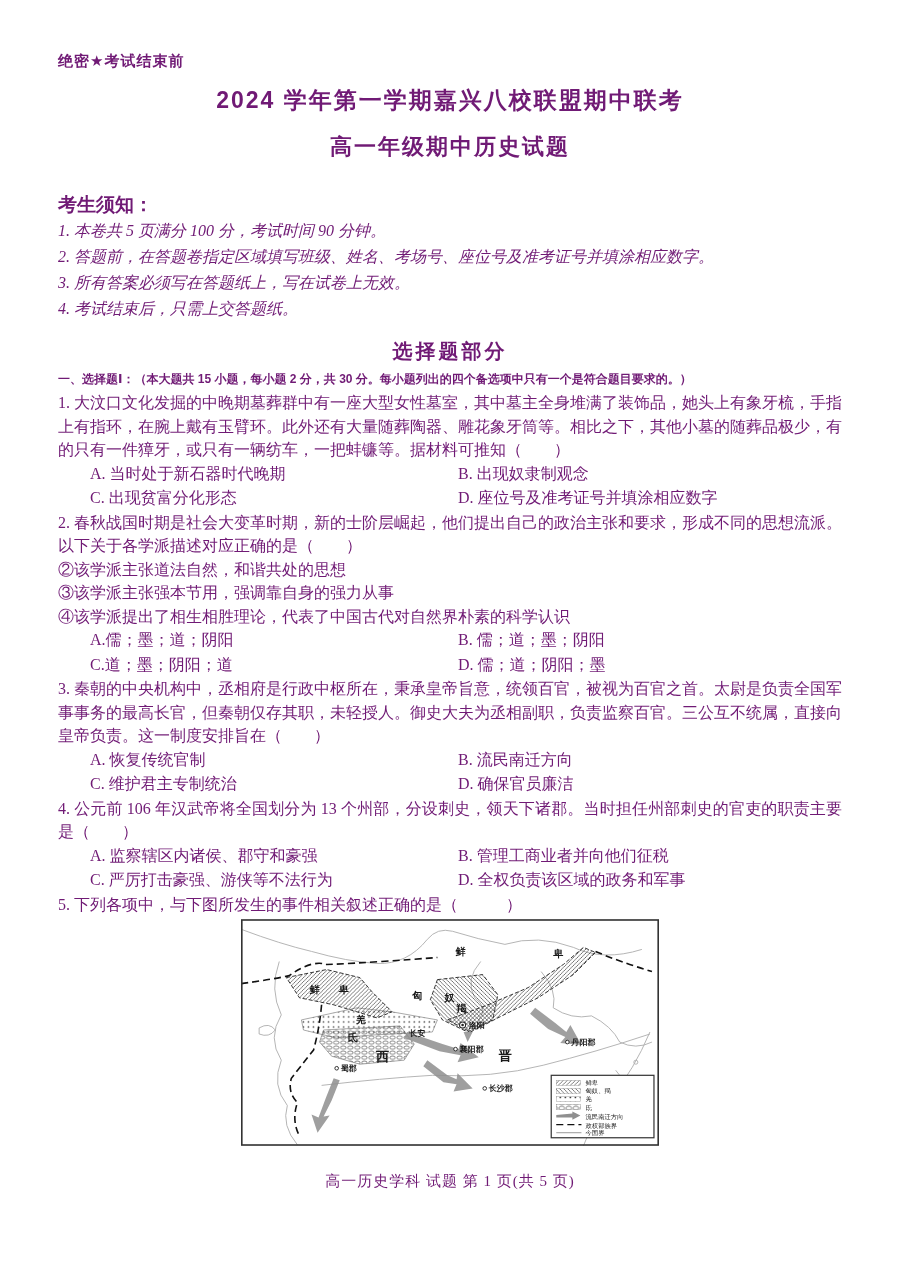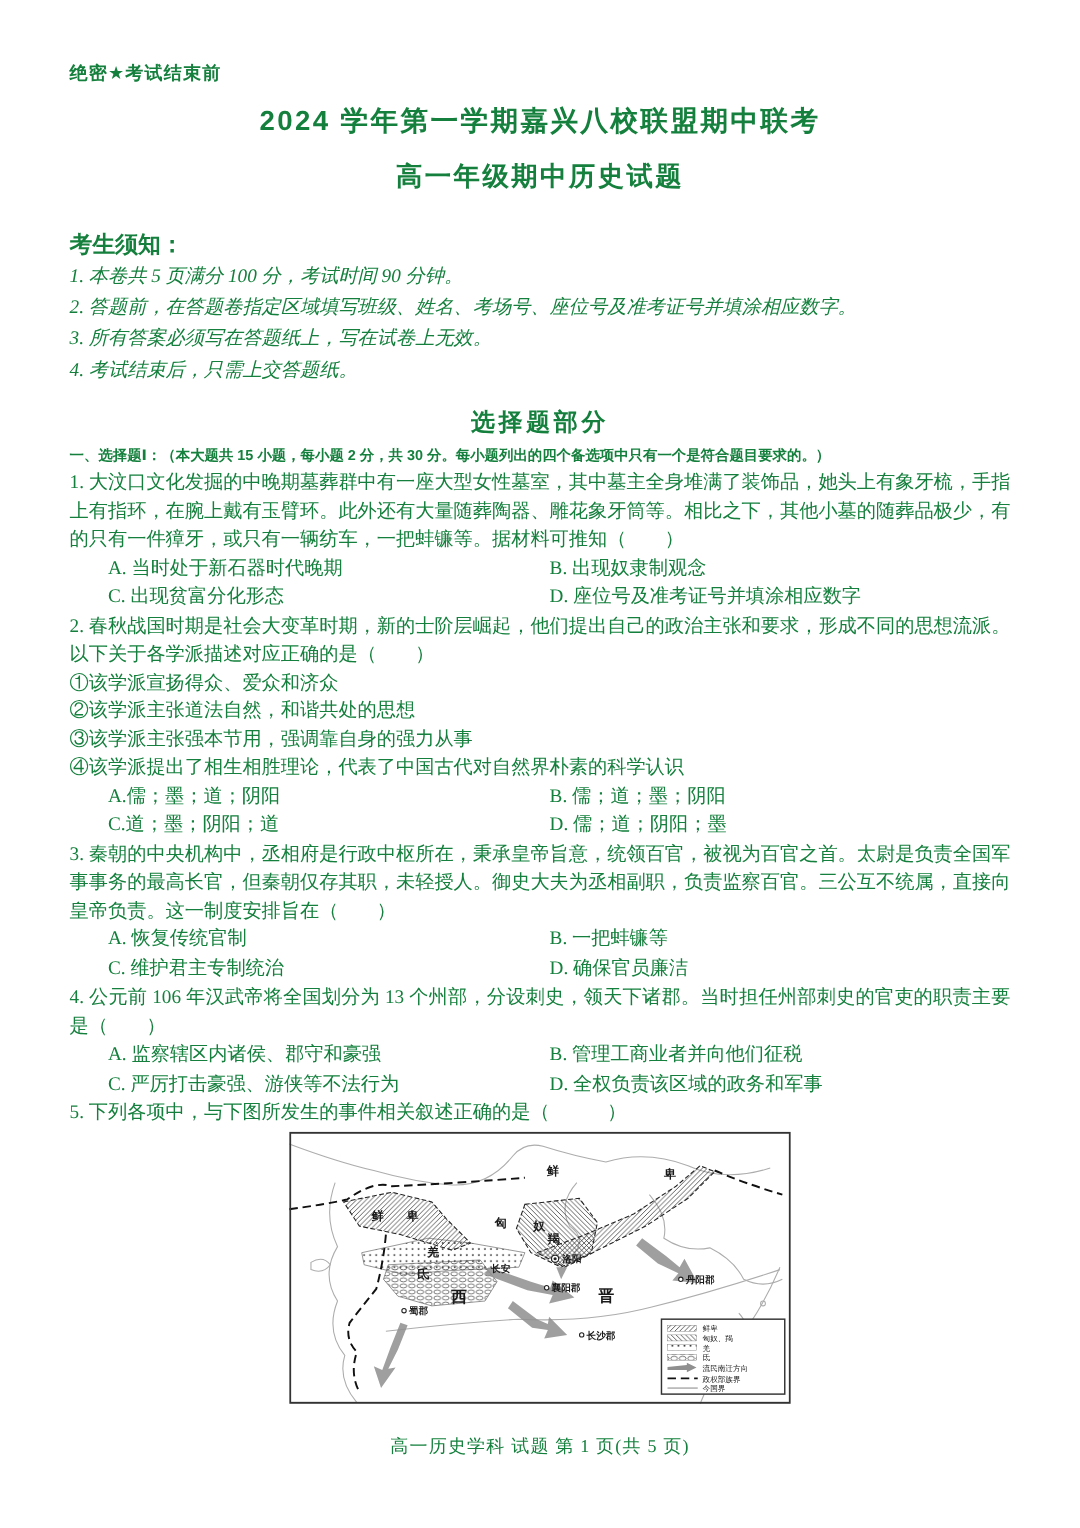--- a/index.html
+++ b/index.html
@@ -3,21 +3,21 @@
 <meta charset="utf-8">
 <style>
   html,body{margin:0;padding:0;background:#e8e8e8;}
   .page{
     position:relative;
     width:900px;height:1273px;
     margin:0 auto;
     background:#ffffff;
     box-sizing:border-box;
     padding:52px 58px 0 58px;
-    color:#15803d;
+    color:#701a75;
     font-family:"Liberation Serif","DejaVu Serif",serif;
     font-size:16px;
     overflow:hidden;
   }
   .hei{font-family:"Liberation Sans","DejaVu Sans",sans-serif;font-weight:bold;}
   .security{font-size:15px;letter-spacing:1px;}
   .title{font-size:23px;text-align:center;margin:14px 0 16px 0;letter-spacing:2px;}
   .subtitle{font-size:22px;text-align:center;margin:10px 0 0 0;letter-spacing:2px;}
   .notice{margin-top:30px;line-height:26px;}
   .notice-heading{font-size:19px;}
@@ -64,37 +64,36 @@
     <div class="opts">
       <span class="opt">A. 当时处于新石器时代晚期</span>
       <span class="opt">B. 出现奴隶制观念</span>
       <span class="opt">C. 出现贫富分化形态</span>
       <span class="opt">D. 座位号及准考证号并填涂相应数字</span>
     </div>
   </div>
 
   <div class="question">
     <p class="stem">2. 春秋战国时期是社会大变革时期，新的士阶层崛起，他们提出自己的政治主张和要求，形成不同的思想流派。以下关于各学派描述对应正确的是（　　）</p>
-    <div class="statement">①该学派宣扬得众、爱众和济众</div>
     <div class="statement">②该学派主张道法自然，和谐共处的思想</div>
     <div class="statement">③该学派主张强本节用，强调靠自身的强力从事</div>
     <div class="statement">④该学派提出了相生相胜理论，代表了中国古代对自然界朴素的科学认识</div>
     <div class="opts">
       <span class="opt">A.儒；墨；道；阴阳</span>
       <span class="opt">B. 儒；道；墨；阴阳</span>
       <span class="opt">C.道；墨；阴阳；道</span>
       <span class="opt">D. 儒；道；阴阳；墨</span>
     </div>
   </div>
 
   <div class="question">
     <p class="stem">3. 秦朝的中央机构中，丞相府是行政中枢所在，秉承皇帝旨意，统领百官，被视为百官之首。太尉是负责全国军事事务的最高长官，但秦朝仅存其职，未轻授人。御史大夫为丞相副职，负责监察百官。三公互不统属，直接向皇帝负责。这一制度安排旨在（　　）</p>
     <div class="opts">
       <span class="opt">A. 恢复传统官制</span>
-      <span class="opt">B. 一把蚌镰等</span>
+      <span class="opt">B. 流民南迁方向</span>
       <span class="opt">C. 维护君主专制统治</span>
       <span class="opt">D. 确保官员廉洁</span>
     </div>
   </div>
 
   <div class="question">
     <p class="stem">4. 公元前 106 年汉武帝将全国划分为 13 个州部，分设刺史，领天下诸郡。当时担任州部刺史的官吏的职责主要是（　　）</p>
     <div class="opts">
       <span class="opt">A. 监察辖区内诸侯、郡守和豪强</span>
       <span class="opt">B. 管理工商业者并向他们征税</span>

